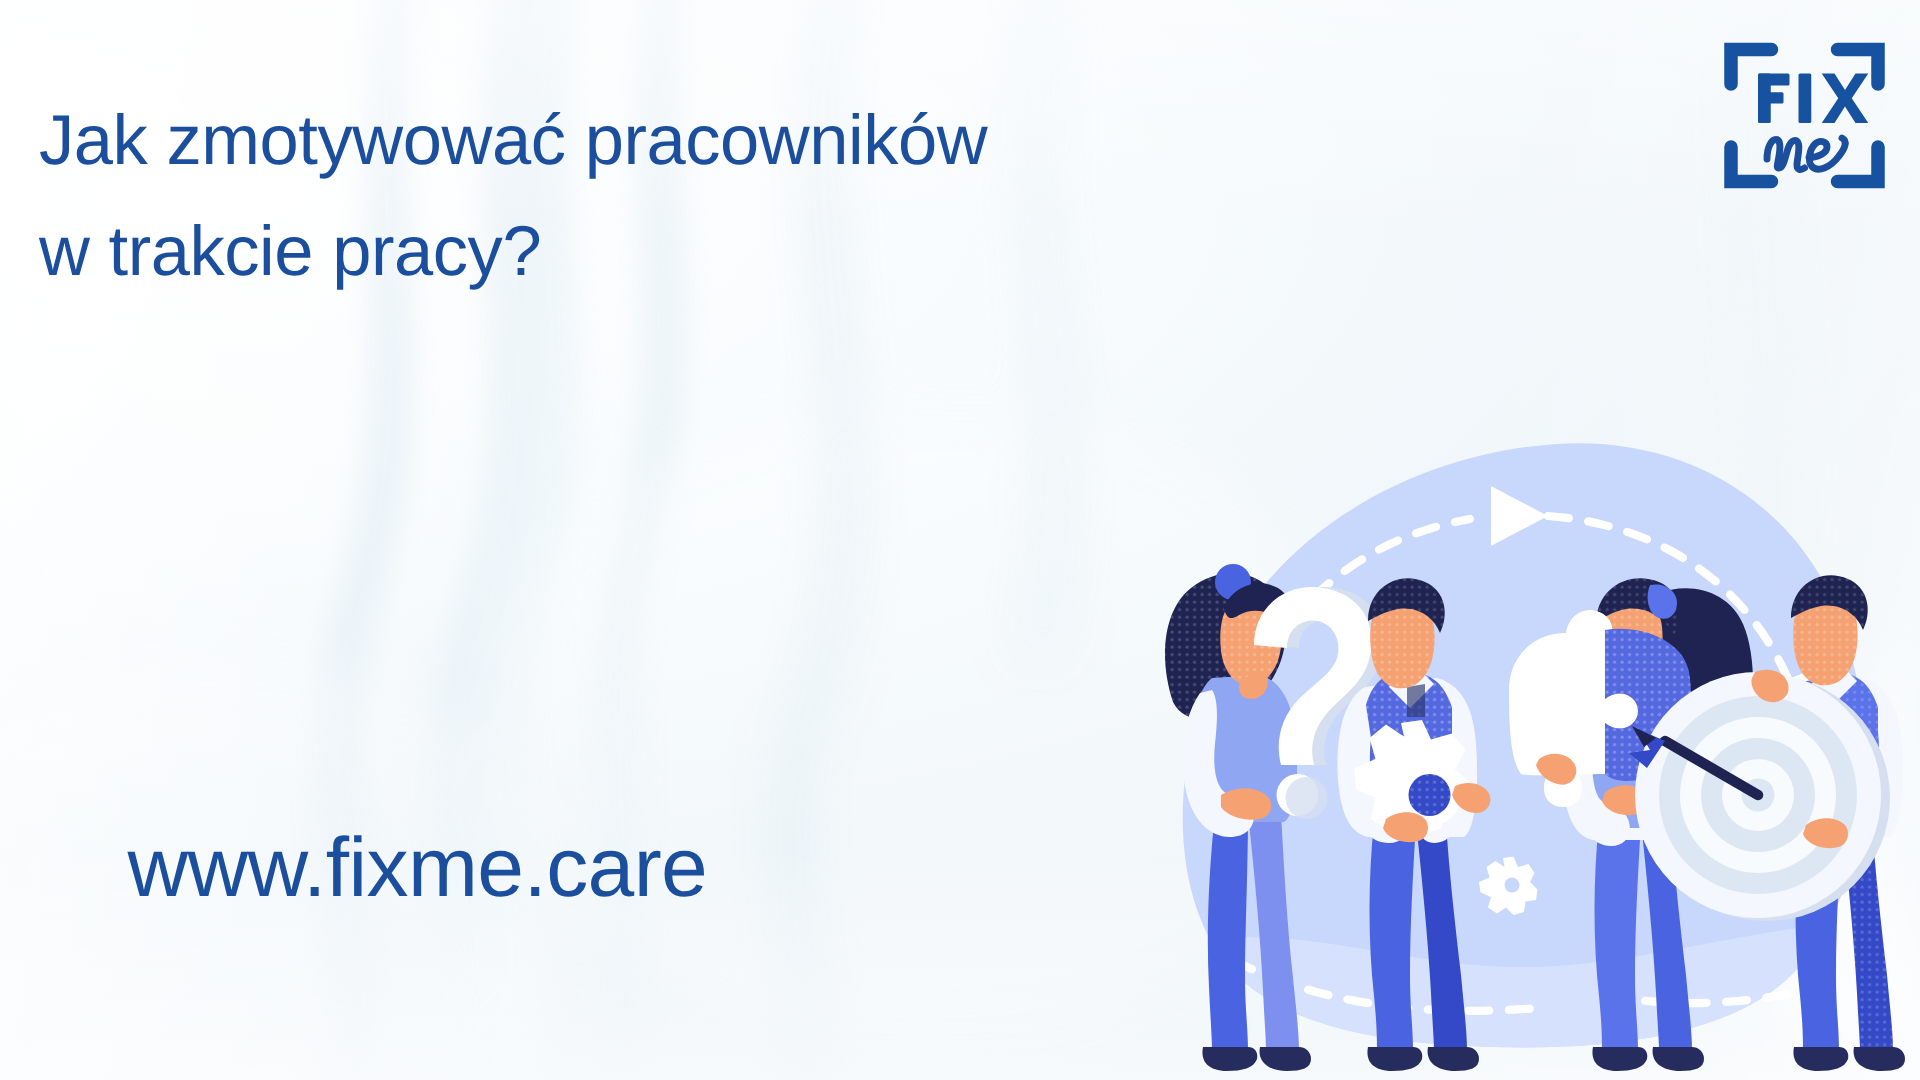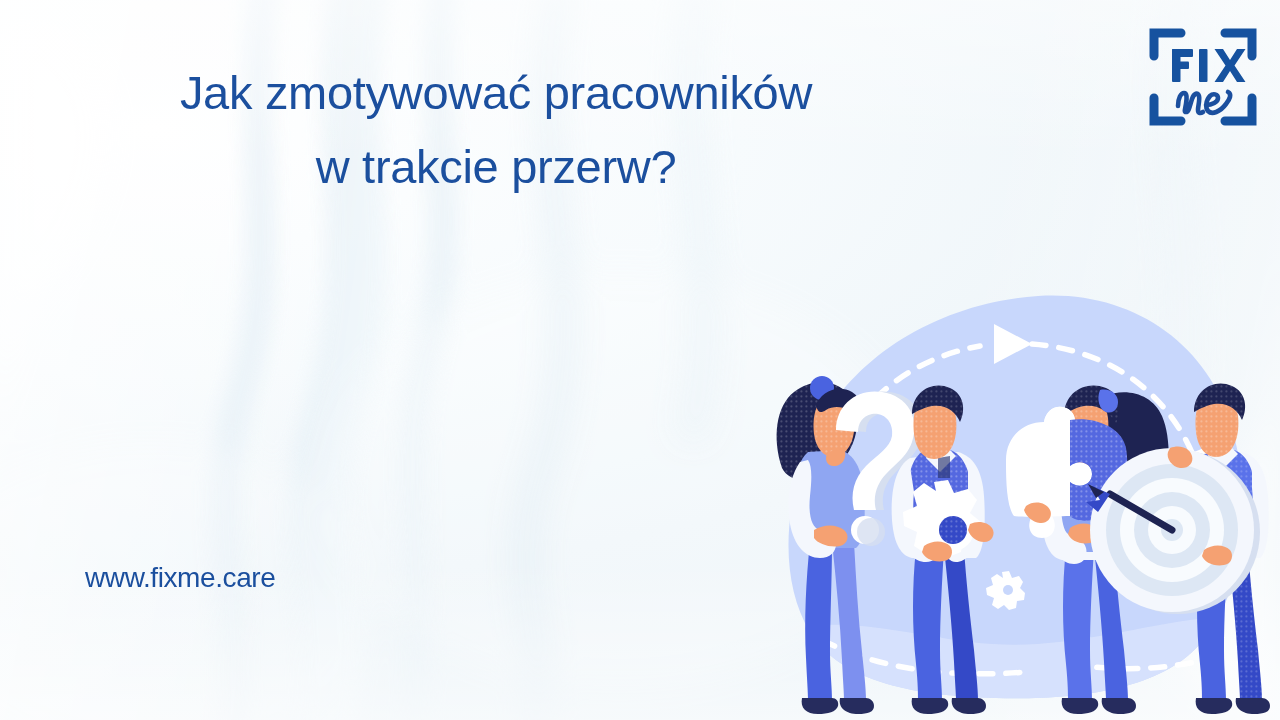--- a/index.html
+++ b/index.html
@@ -31,37 +31,37 @@
     background:
       linear-gradient(100deg, rgba(255,255,255,.75) 0%, rgba(255,255,255,0) 28%, rgba(255,255,255,0) 72%, rgba(255,255,255,.55) 100%),
       linear-gradient(180deg, rgba(255,255,255,.5) 0%, rgba(255,255,255,0) 22%, rgba(255,255,255,0) 78%, rgba(255,255,255,.6) 100%);
   }
 
   
   #headline{
     position:absolute;
     left:26px; top:56px;
     width:940px;
-    text-align:center;
+    text-align:left;
   }
   #headline .line{
     display:block;
     font-size:47px;
     line-height:74px;
     letter-spacing:-.3px;
     color:#1b4f9e;
     font-weight:400;
     white-space:nowrap;
   }
 
   
   #url{
     position:absolute;
     left:85px; top:554px;
-    font-size:28px;
+    font-size:56px;
     line-height:48px;
     letter-spacing:-.4px;
     color:#1b4f9e;
     font-weight:400;
   }
 
   
   #logo{
     position:absolute;
     left:1148px; top:22px;
@@ -115,21 +115,21 @@
     <g filter="url(#soft2)" opacity=".5">
       <path d="M560,-20 C520,160 600,300 540,470 C500,590 560,660 530,740" stroke="#dbe9f2" stroke-width="26" fill="none"></path>
       <path d="M700,-20 C668,140 730,280 690,440" stroke="#e5f0f6" stroke-width="30" fill="none"></path>
       <path d="M1180,-20 C1150,140 1210,300 1170,470" stroke="#e8f1f6" stroke-width="34" fill="none"></path>
     </g>
   </svg>
   <div class="bg-vignette"></div>
 
   <div id="headline">
     <span class="line">Jak zmotywować pracowników</span>
-    <span class="line">w trakcie przerw?</span>
+    <span class="line">w trakcie pracy?</span>
   </div>
 
   <div id="url">www.fixme.care</div>
 
   <div id="logo">
     <svg viewBox="0 0 110 110">
       <g stroke="#16529f" stroke-width="9" stroke-linecap="round" fill="none">
         <path d="M6,34 L6,11 L33,11"></path>
         <path d="M104,34 L104,11 L77,11"></path>
         <path d="M6,76 L6,99 L33,99"></path>

